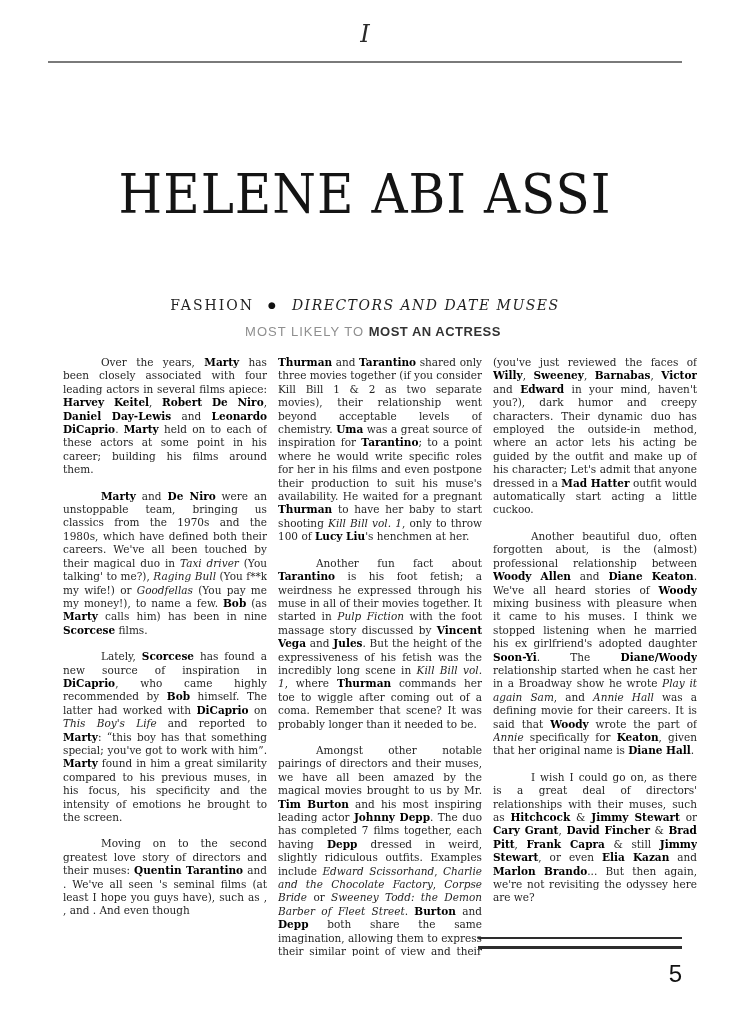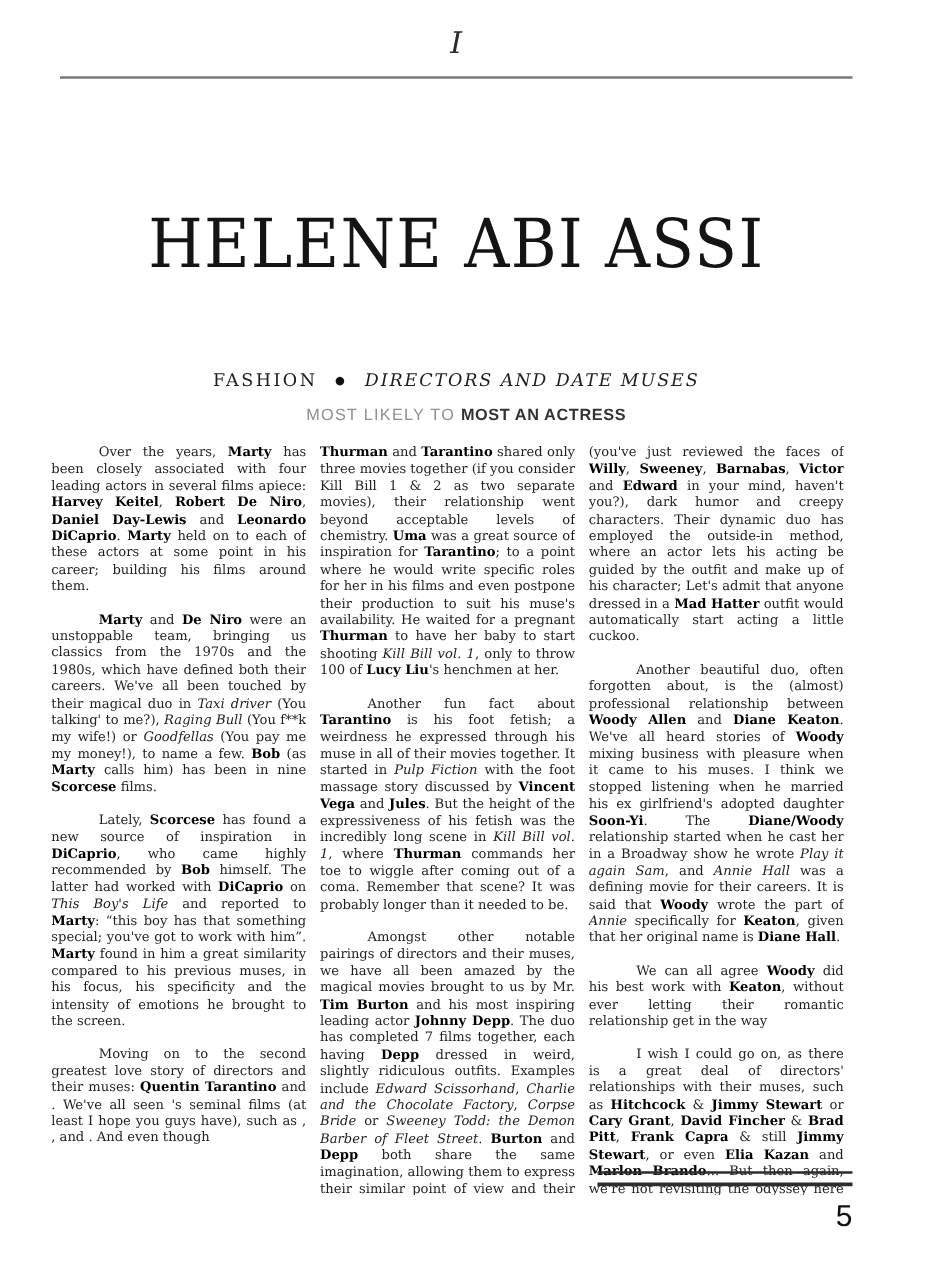--- a/index.html
+++ b/index.html
@@ -66,21 +66,21 @@
   .kicker{
     position:absolute;top:324px;left:48px;width:634px;
     text-align:center;
     font-family:"Liberation Sans", sans-serif;
     font-size:13px;
     letter-spacing:1px;
   }
   .kicker .light{color:#8f8f8f;margin-left:16px;}
   .kicker .strong{color:#333333;font-weight:700;letter-spacing:0.5px;}
   .columns{
-    position:absolute;top:356px;left:41px;width:634px;height:600px;
+    position:absolute;top:356px;left:63px;width:634px;height:600px;
     display:flex;gap:11px;
   }
   .col{
     flex:0 0 204px;width:204px;height:600px;overflow:hidden;
     font-size:10.5px;line-height:13.4px;
     text-align:justify;
     hyphens:auto;
   }
   .col p.para{margin:0 0 13px 0;text-indent:38px;}
   .col p.para.no-indent{text-indent:0;}
@@ -127,21 +127,20 @@
         <p class="para">Moving on to the second greatest love story of directors and their muses: <b>Quentin Tarantino</b> and . We've all seen 's seminal films (at least I hope you guys have), such as , ,  and . And even though</p>
       </div>
     <div class="col">
         <p class="para no-indent"><b>Thurman</b> and <b>Tarantino</b> shared only three movies together (if you consider Kill Bill 1 &amp; 2 as two separate movies), their relationship went beyond acceptable levels of chemistry. <b>Uma</b> was a great source of inspiration for <b>Tarantino</b>; to a point where he would write specific roles for her in his films and even postpone their production to suit his muse's availability. He waited for a pregnant <b>Thurman</b> to have her baby to start shooting <i>Kill Bill vol. 1</i>, only to throw 100 of <b>Lucy Liu</b>'s henchmen at her.</p>
         <p class="para">Another fun fact about <b>Tarantino</b> is his foot fetish; a weirdness he expressed through his muse in all of their movies together. It started in <i>Pulp Fiction</i> with the foot massage story discussed by <b>Vincent Vega</b> and <b>Jules</b>. But the height of the expressiveness of his fetish was the incredibly long scene in <i>Kill Bill vol. 1</i>, where <b>Thurman</b> commands her toe to wiggle after coming out of a coma. Remember that scene? It was probably longer than it needed to be.</p>
         <p class="para">Amongst other notable pairings of directors and their muses, we have all been amazed by the magical movies brought to us by Mr. <b>Tim Burton</b> and his most inspiring leading actor <b>Johnny Depp</b>. The duo has completed 7 films together, each having <b>Depp</b> dressed in weird, slightly ridiculous outfits. Examples include <i>Edward Scissorhand</i>, <i>Charlie and the Chocolate Factory</i>, <i>Corpse Bride</i> or <i>Sweeney Todd: the Demon Barber of Fleet Street</i>. <b>Burton</b> and <b>Depp</b> both share the same imagination, allowing them to express their similar point of view and their desire to bring the unusual lives of peculiar characters to our screens. They both have a fondness for pale skin</p>
       </div>
     <div class="col">
         <p class="para no-indent">(you've just reviewed the faces of <b>Willy</b>, <b>Sweeney</b>, <b>Barnabas</b>, <b>Victor</b> and <b>Edward</b> in your mind, haven't you?), dark humor and creepy characters. Their dynamic duo has employed the outside-in method, where an actor lets his acting be guided by the outfit and make up of his character; Let's admit that anyone dressed in a <b>Mad Hatter</b> outfit would automatically start acting a little cuckoo.</p>
         <p class="para">Another beautiful duo, often forgotten about, is the (almost) professional relationship between <b>Woody Allen</b> and <b>Diane Keaton</b>. We've all heard stories of <b>Woody</b> mixing business with pleasure when it came to his muses. I think we stopped listening when he married his ex girlfriend's adopted daughter <b>Soon-Yi</b>. The <b>Diane/Woody</b> relationship started when he cast her in a Broadway show he wrote <i>Play it again Sam</i>, and <i>Annie Hall</i> was a defining movie for their careers. It is said that <b>Woody</b> wrote the part of <i>Annie</i> specifically for <b>Keaton</b>, given that her original name is <b>Diane Hall</b>.</p>
-        <p class="para">We can all agree <b>Woody</b> did his best work with <b>Keaton</b>, without ever letting their romantic relationship get in the way</p>
         <p class="para">I wish I could go on, as there is a great deal of directors' relationships with their muses, such as <b>Hitchcock</b> &amp; <b>Jimmy Stewart</b> or <b>Cary Grant</b>, <b>David Fincher</b> &amp; <b>Brad Pitt</b>, <b>Frank Capra</b> &amp; still <b>Jimmy Stewart</b>, or even <b>Elia Kazan</b> and <b>Marlon Brando</b>... But then again, we're not revisiting the odyssey here are we?</p>
       </div>
   </div>
 
   <div class="footer-rule"></div>
 
   <div class="page-number">5</div>
 
 </div>
 

